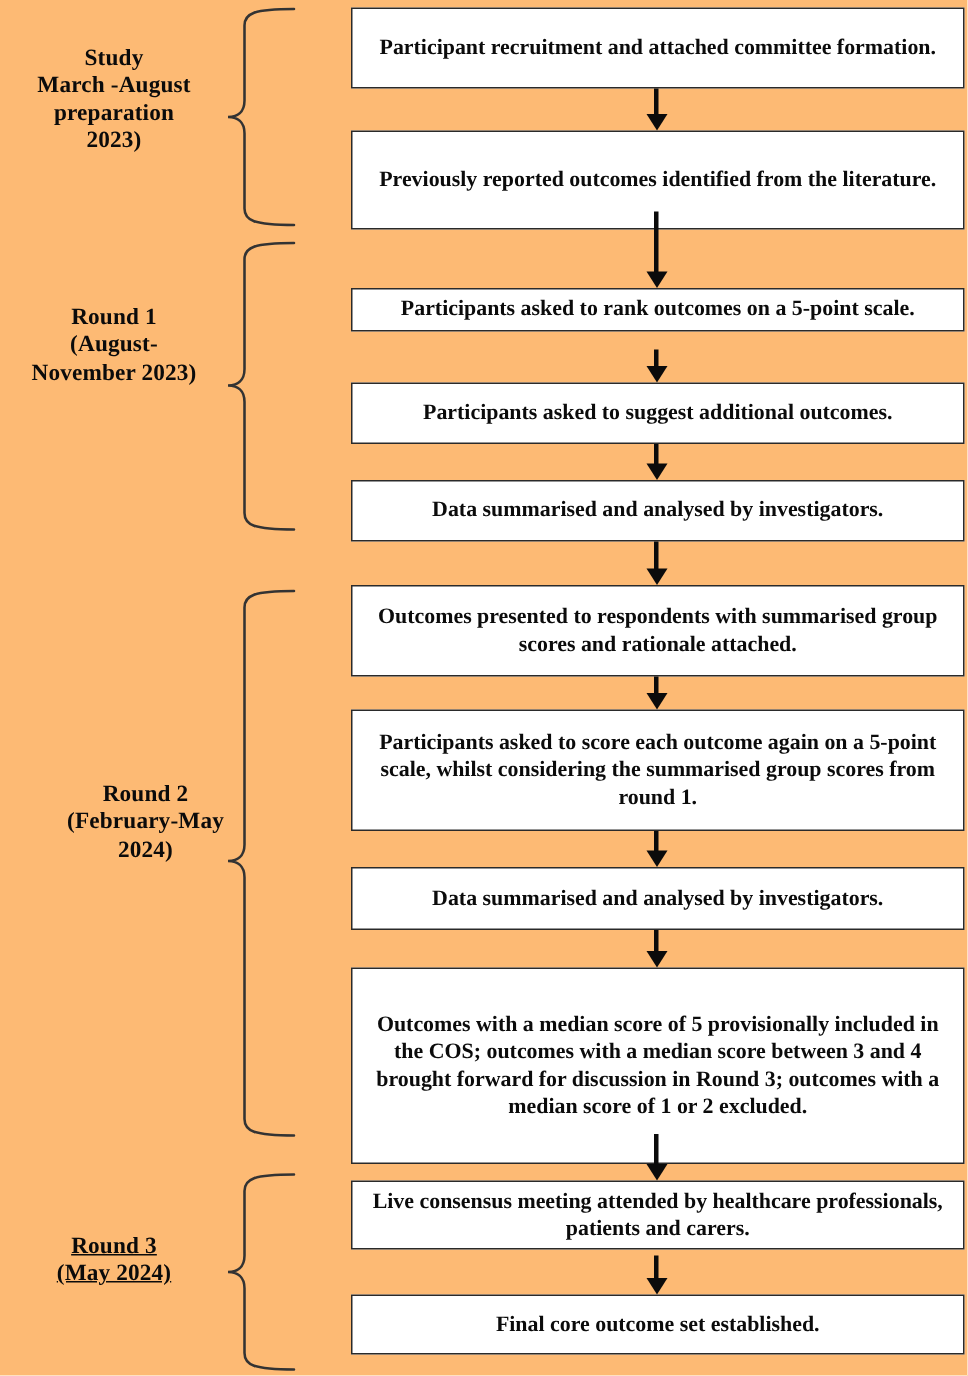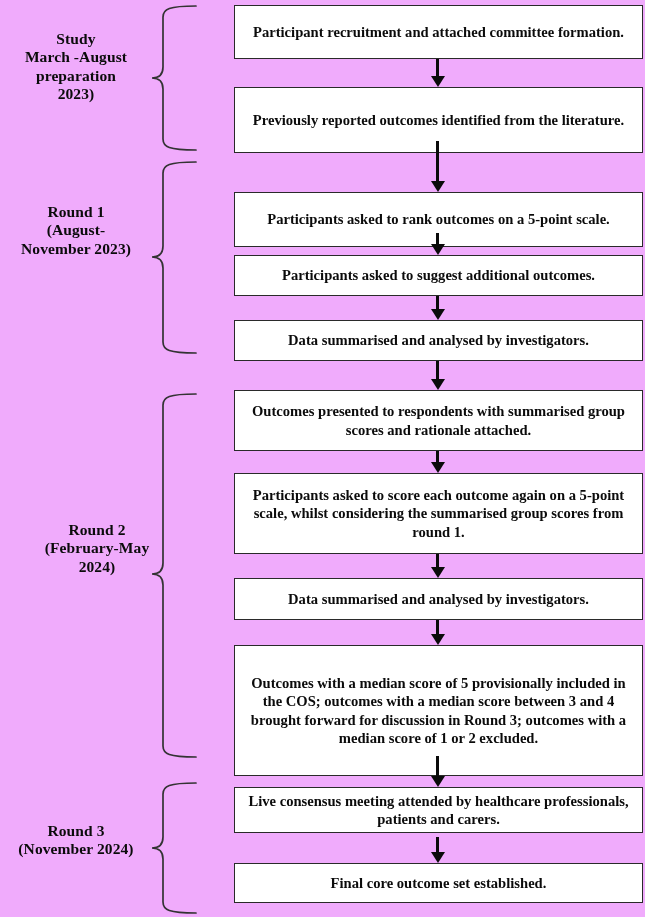--- a/index.html
+++ b/index.html
@@ -9,21 +9,21 @@
   }
   body {
     font-family: "Liberation Serif", "DejaVu Serif", serif;
     color: #0a0a0a;
   }
   #flowchart-root {
     position: relative;
     width: 645px;
     height: 917px;
     overflow: hidden;
-    background: #f0abfc;
+    background: #fdba74;
   }
 
   
   .phase-label {
     position: absolute;
     text-align: center;
     font-weight: bold;
     font-size: 15.5px;
     line-height: 1.18;
     color: #0b0b0b;
@@ -105,33 +105,33 @@
       <div class="phase-label" style="top: 203px;">
         <span>Round 1</span>
         <span>(August-</span>
         <span>November 2023)</span>
       </div>
       <div class="phase-label" style="top: 521px; padding-left: 21px;">
         <span>Round 2</span>
         <span>(February-May</span>
         <span>2024)</span>
       </div>
-      <div class="phase-label" style="top: 822px;">
+      <div class="phase-label" style="top: 822px; text-decoration: underline;">
         <span>Round 3</span>
-        <span>(November 2024)</span>
+        <span>(May 2024)</span>
       </div>
     </div>
   <div id="boxes-layer">
       <div class="proc-box" style="top: 5px; height: 54px; border-color: rgb(42, 42, 42);">
         <span class="box-text">Participant recruitment and attached committee formation.</span>
       </div>
       <div class="proc-box" style="top: 87px; height: 66px; border-color: rgb(42, 42, 42);">
         <span class="box-text">Previously reported outcomes identified from the literature.</span>
       </div>
-      <div class="proc-box" style="top: 192px; height: 55px; border-color: rgb(42, 42, 42);">
+      <div class="proc-box" style="top: 192px; height: 29px; border-color: rgb(42, 42, 42);">
         <span class="box-text">Participants asked to rank outcomes on a 5-point scale.</span>
       </div>
       <div class="proc-box" style="top: 255px; height: 41px; border-color: rgb(42, 42, 42);">
         <span class="box-text">Participants asked to suggest additional outcomes.</span>
       </div>
       <div class="proc-box" style="top: 320px; height: 41px; border-color: rgb(42, 42, 42);">
         <span class="box-text">Data summarised and analysed by investigators.</span>
       </div>
       <div class="proc-box" style="top: 390px; height: 61px; border-color: rgb(42, 42, 42);">
         <span class="box-text">Outcomes presented to respondents with summarised group scores and rationale attached.</span>

